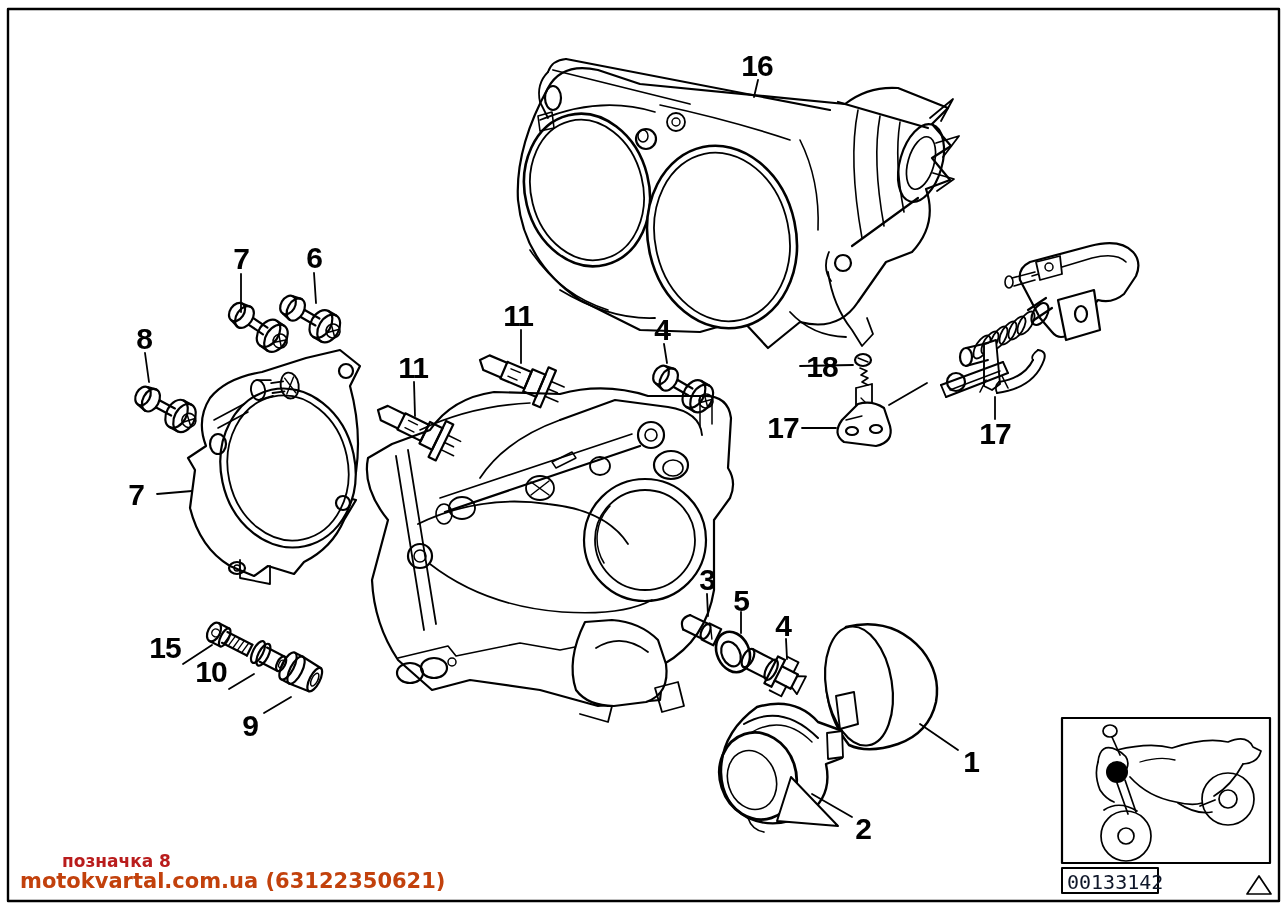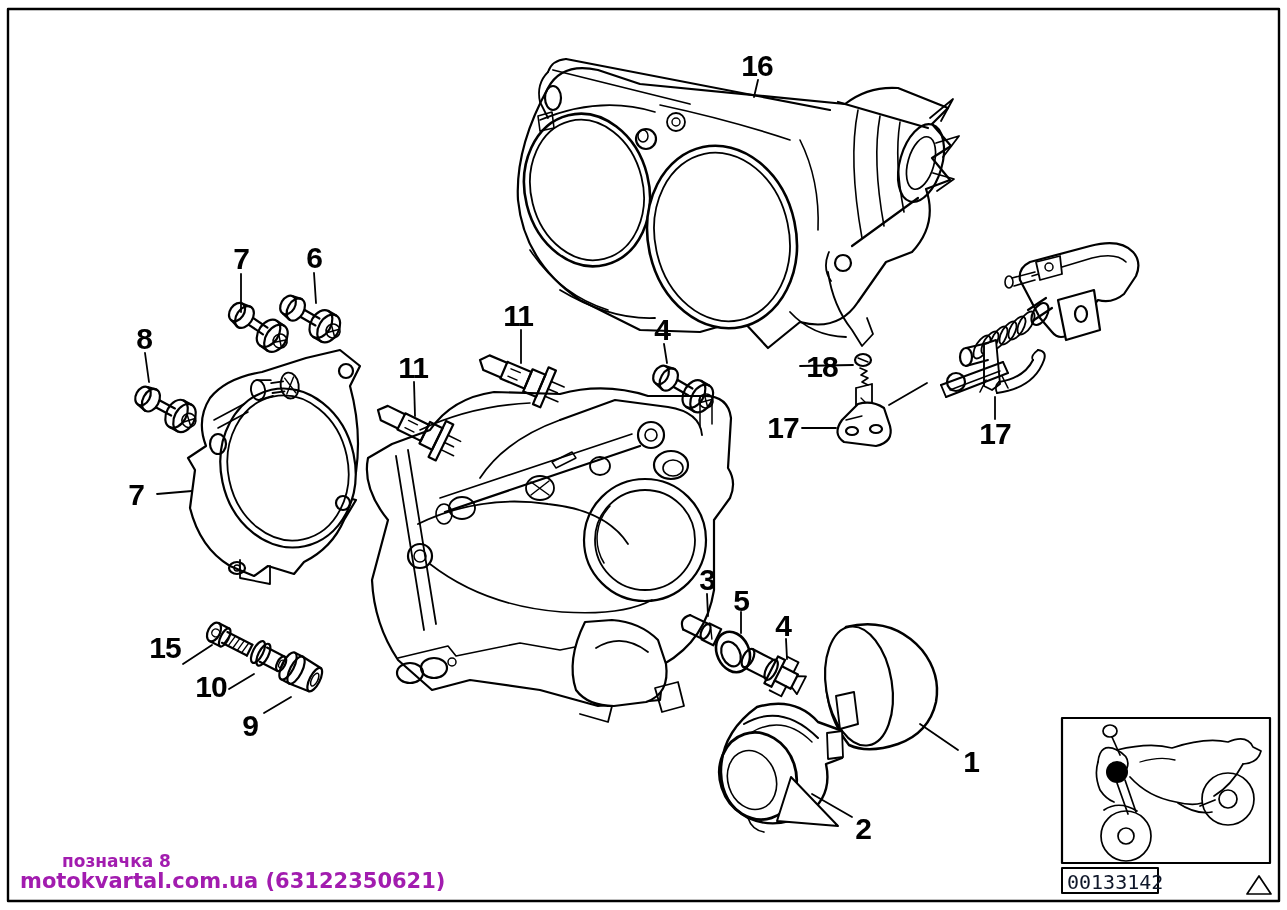--- a/index.html
+++ b/index.html
@@ -2,23 +2,23 @@
 <html><head>
 <meta charset="utf-8">
 <style>
   html,body{margin:0;padding:0;background:#fff;}
   .page{position:relative;width:1287px;height:910px;background:#fff;overflow:hidden;
         font-family:"Liberation Sans",sans-serif;}
   .callout{position:absolute;transform:translate(-50%,-50%);
            font:700 30px "Liberation Sans",sans-serif;color:#000;letter-spacing:-1px;
            white-space:nowrap;}
   .wm-tag{position:absolute;left:62px;top:851px;font:700 17px "DejaVu Sans",sans-serif;
-          color:#a21caf;text-decoration:none;}
+          color:#b91c1c;text-decoration:none;}
   .wm-credit{position:absolute;left:20px;top:869px;font:700 21px "DejaVu Sans",sans-serif;
-          color:#a21caf;}
+          color:#c2410c;}
   .thumb-code{position:absolute;left:1067px;top:870px;width:88px;
           font:400 20px "DejaVu Sans Mono",monospace;color:#0f172a;letter-spacing:0px;}
   svg{position:absolute;left:0;top:0;}
 </style>
 </head>
 <body>
 
 <div class="page">
 
 <svg width="1287" height="910" viewBox="0 0 1287 910">
@@ -387,21 +387,21 @@
 <div class="callout" style="left:314px;top:258px">6</div>
 <div class="callout" style="left:144px;top:339px">8</div>
 <div class="callout" style="left:413px;top:368px">11</div>
 <div class="callout" style="left:518px;top:316px">11</div>
 <div class="callout" style="left:662px;top:330px">4</div>
 <div class="callout" style="left:822px;top:367px">18</div>
 <div class="callout" style="left:783px;top:428px">17</div>
 <div class="callout" style="left:995px;top:434px">17</div>
 <div class="callout" style="left:136px;top:495px">7</div>
 <div class="callout" style="left:165px;top:648px">15</div>
-<div class="callout" style="left:211px;top:687px">10</div>
+<div class="callout" style="left:211px;top:672px">10</div>
 <div class="callout" style="left:250px;top:726px">9</div>
 <div class="callout" style="left:707px;top:580px">3</div>
 <div class="callout" style="left:741px;top:601px">5</div>
 <div class="callout" style="left:783px;top:626px">4</div>
 <div class="callout" style="left:971px;top:762px">1</div>
 <div class="callout" style="left:863px;top:829px">2</div>
 
 <a class="wm-tag" href="#">позначка 8</a>
 <div class="wm-credit">motokvartal.com.ua (63122350621)</div>
 

